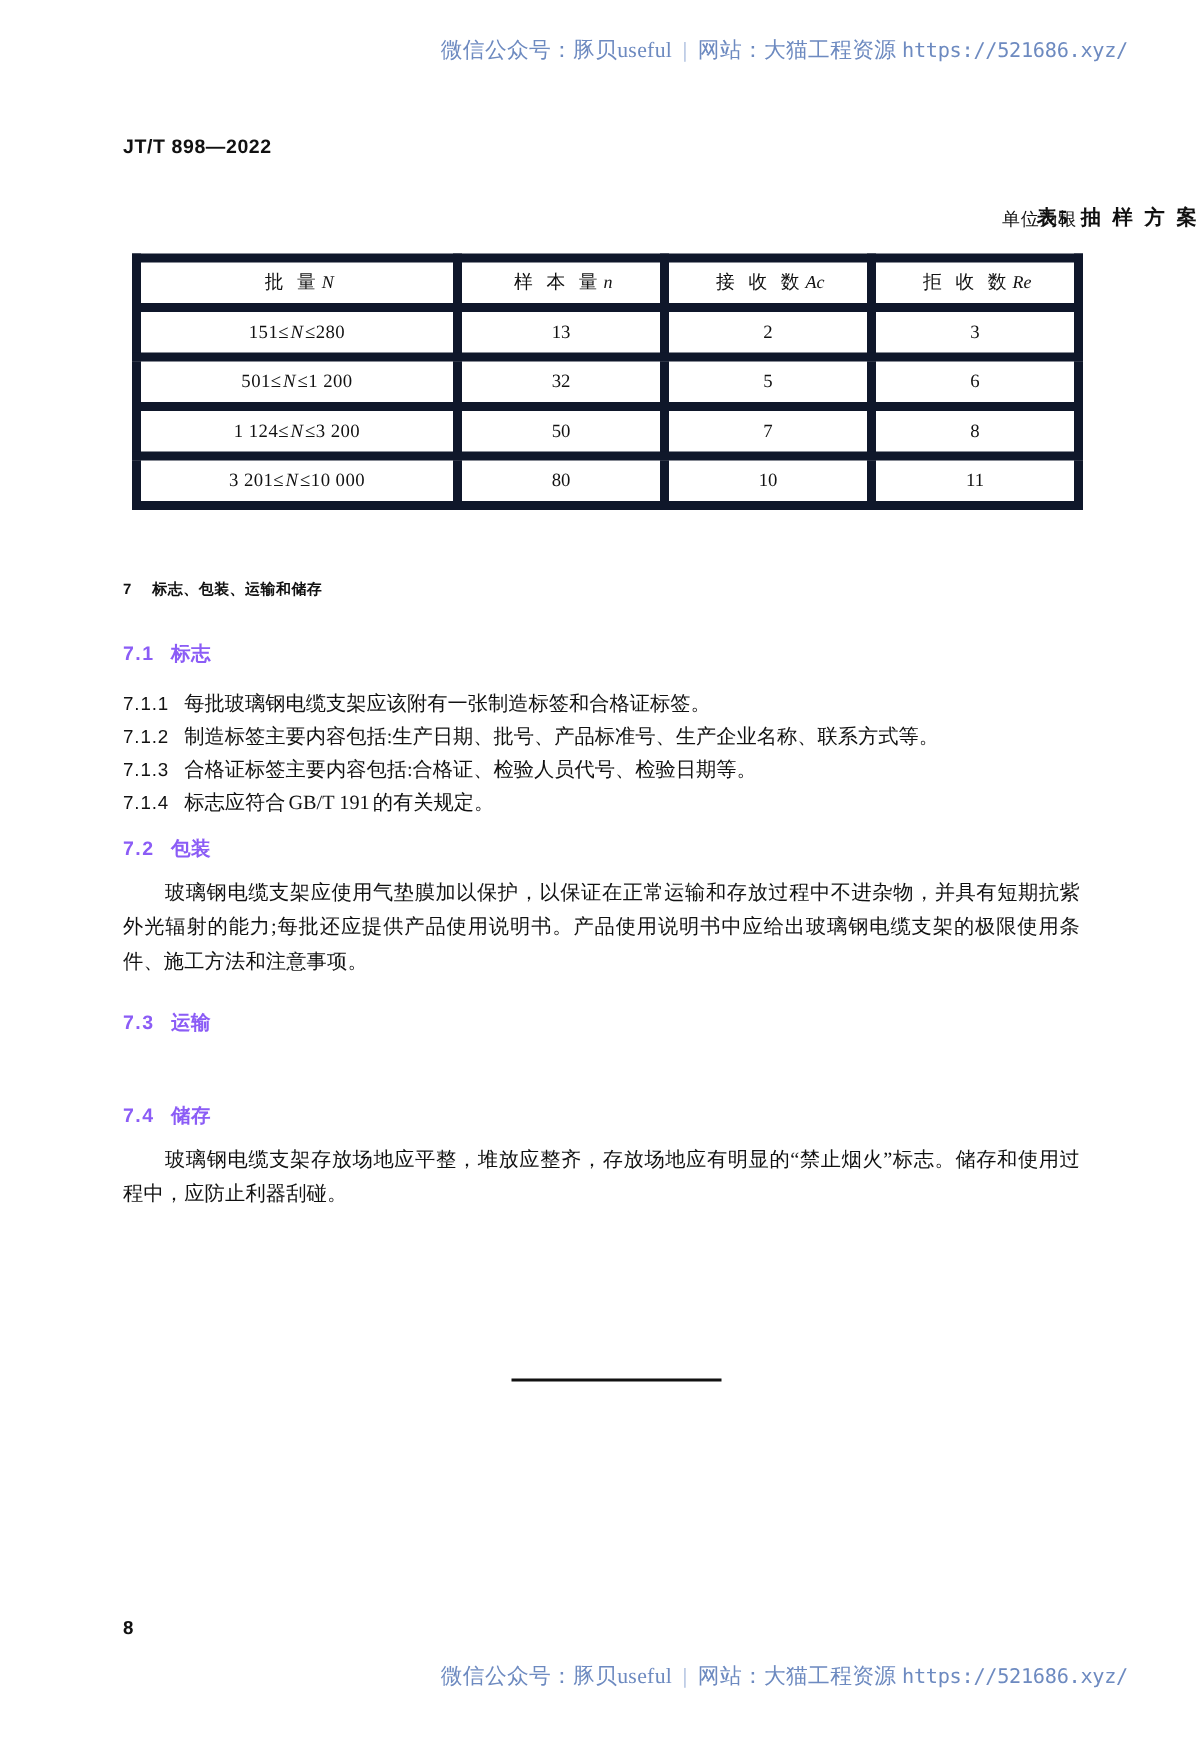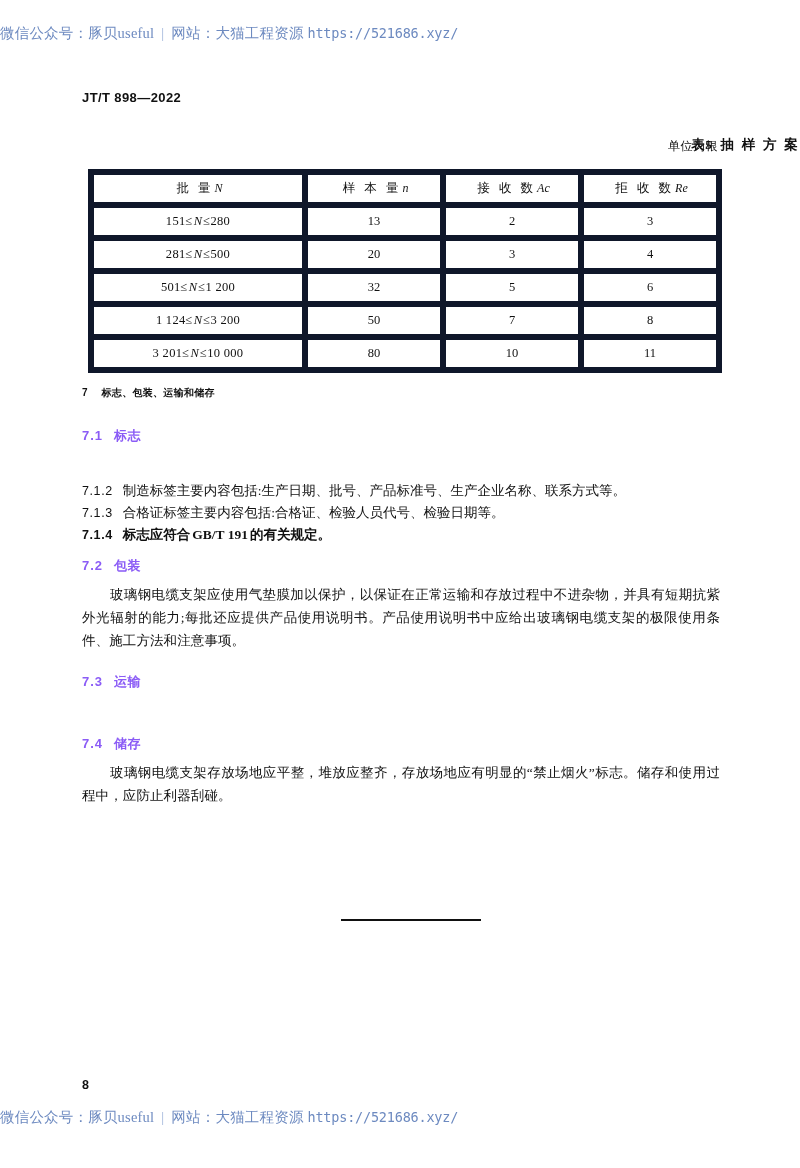--- a/index.html
+++ b/index.html
@@ -18,21 +18,21 @@
     background: #ffffff;
     overflow: hidden;
     box-sizing: border-box;
   }
 
   
   .watermark {
     position: absolute;
     left: 0;
     width: 752px;
-    text-align: left;
+    text-align: right;
     color: #6d8ac0;
     font-size: 14.5px;
     letter-spacing: 0.2px;
     white-space: nowrap;
     font-family: "Liberation Serif", "DejaVu Serif", serif;
   }
   .watermark .wm-mono {
     font-family: "DejaVu Sans Mono", "Liberation Mono", monospace;
     font-size: 13.5px;
     letter-spacing: -0.2px;
@@ -229,26 +229,20 @@
       </tr>
     </thead>
     <tbody>
       <tr>
         <td class="range"><span>151≤</span><i>N</i><span>≤280</span></td>
         <td>13</td>
         <td>2</td>
         <td>3</td>
       </tr>
       <tr>
-        <td class="range"><span>281≤</span><i>N</i><span>≤500</span></td>
-        <td>20</td>
-        <td>3</td>
-        <td>4</td>
-      </tr>
-      <tr>
         <td class="range"><span>501≤</span><i>N</i><span>≤1 200</span></td>
         <td>32</td>
         <td>5</td>
         <td>6</td>
       </tr>
       <tr>
         <td class="range"><span>1 124≤</span><i>N</i><span>≤3 200</span></td>
         <td>50</td>
         <td>7</td>
         <td>8</td>
@@ -263,27 +257,30 @@
   </table>
 
   <div class="h2" style="top:386px;">
     <span class="num">7</span><span>标志、包装、运输和储存</span>
   </div>
 
   <div class="h3" style="top:427px;">
     <span class="num">7.1</span><span>标志</span>
   </div>
 
+  <div class="clause" style="top:459px;">
+    <span class="num">7.1.1</span><span>每批玻璃钢电缆支架应该附有一张制造标签和合格证标签。</span>
+  </div>
   <div class="clause" style="top:481px;">
     <span class="num">7.1.2</span><span>制造标签主要内容包括:生产日期、批号、产品标准号、生产企业名称、联系方式等。</span>
   </div>
   <div class="clause" style="top:503px;">
     <span class="num">7.1.3</span><span>合格证标签主要内容包括:合格证、检验人员代号、检验日期等。</span>
   </div>
-  <div class="clause" style="top:525px;font-weight:bold;">
+  <div class="clause" style="top:525px;">
     <span class="num">7.1.4</span><span>标志应符合</span><span class="ref">GB/T 191</span><span>的有关规定。</span>
   </div>
 
   <div class="h3" style="top:557px;">
     <span class="num">7.2</span><span>包装</span>
   </div>
   <div class="para" style="top:583px;">玻璃钢电缆支架应使用气垫膜加以保护，以保证在正常运输和存放过程中不进杂物，并具有短期抗紫外光辐射的能力;每批还应提供产品使用说明书。产品使用说明书中应给出玻璃钢电缆支架的极限使用条件、施工方法和注意事项。</div>
 
   <div class="h3" style="top:673px;">
     <span class="num">7.3</span><span>运输</span>

